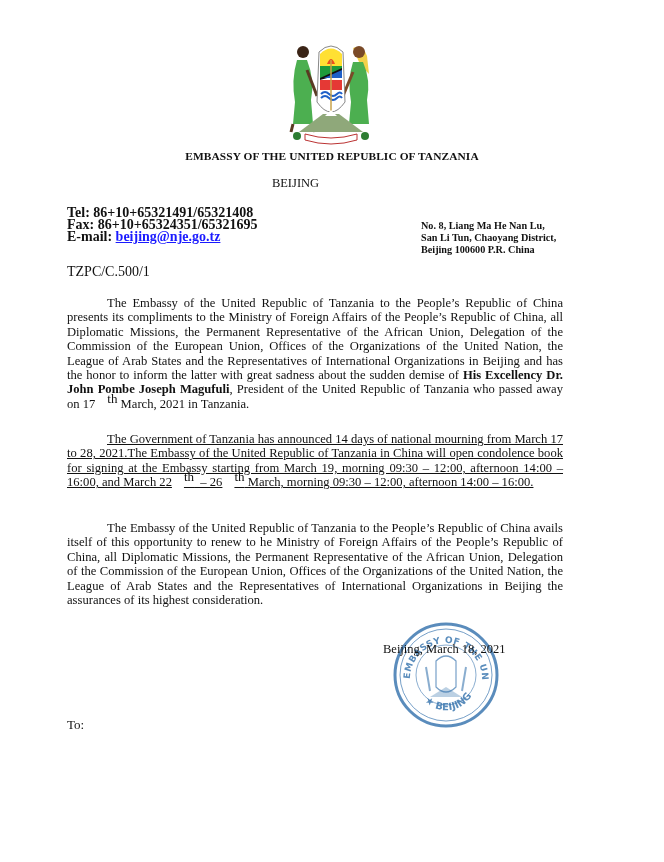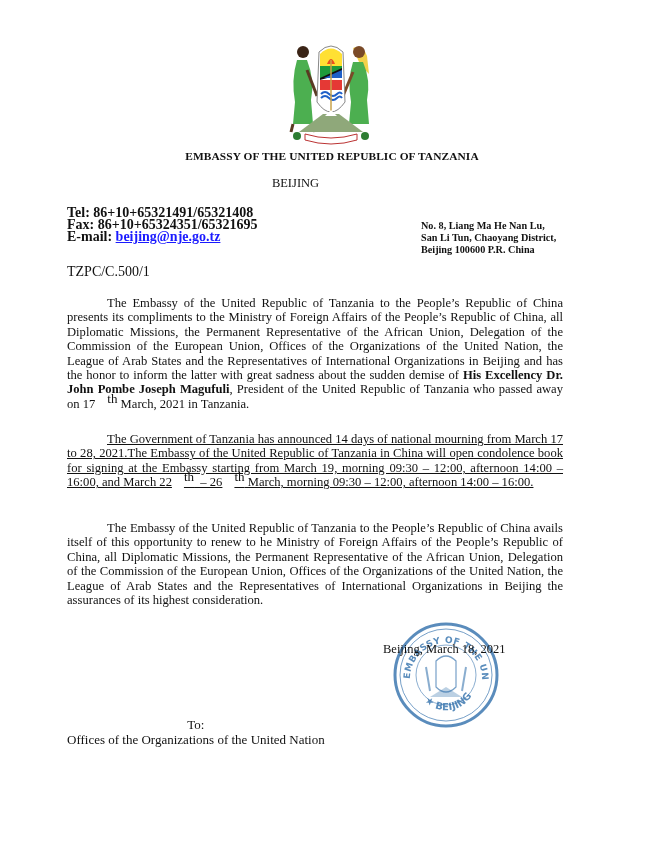--- a/index.html
+++ b/index.html
@@ -110,14 +110,13 @@
       <textPath href="#botArc" startOffset="12">★ BEIJING ★</textPath>
     </text>
     <path d="M44 40 Q54 30 64 40 L64 66 Q54 76 44 66 Z" fill="none" stroke="#3d78b0" stroke-width="1.2" opacity="0.7"></path>
     <path d="M34 46 L38 70 M74 46 L70 70" stroke="#3d78b0" stroke-width="2" opacity="0.6"></path>
     <path d="M38 76 L54 66 L70 76 Z" fill="#3d78b0" opacity="0.35"></path>
   </svg>
 </div>
 
 <div class="abs to">
   <div>To:</div>
-  <div>Offices of the Organizations of the United Nation</div>
 </div>
 
 </body></html>

